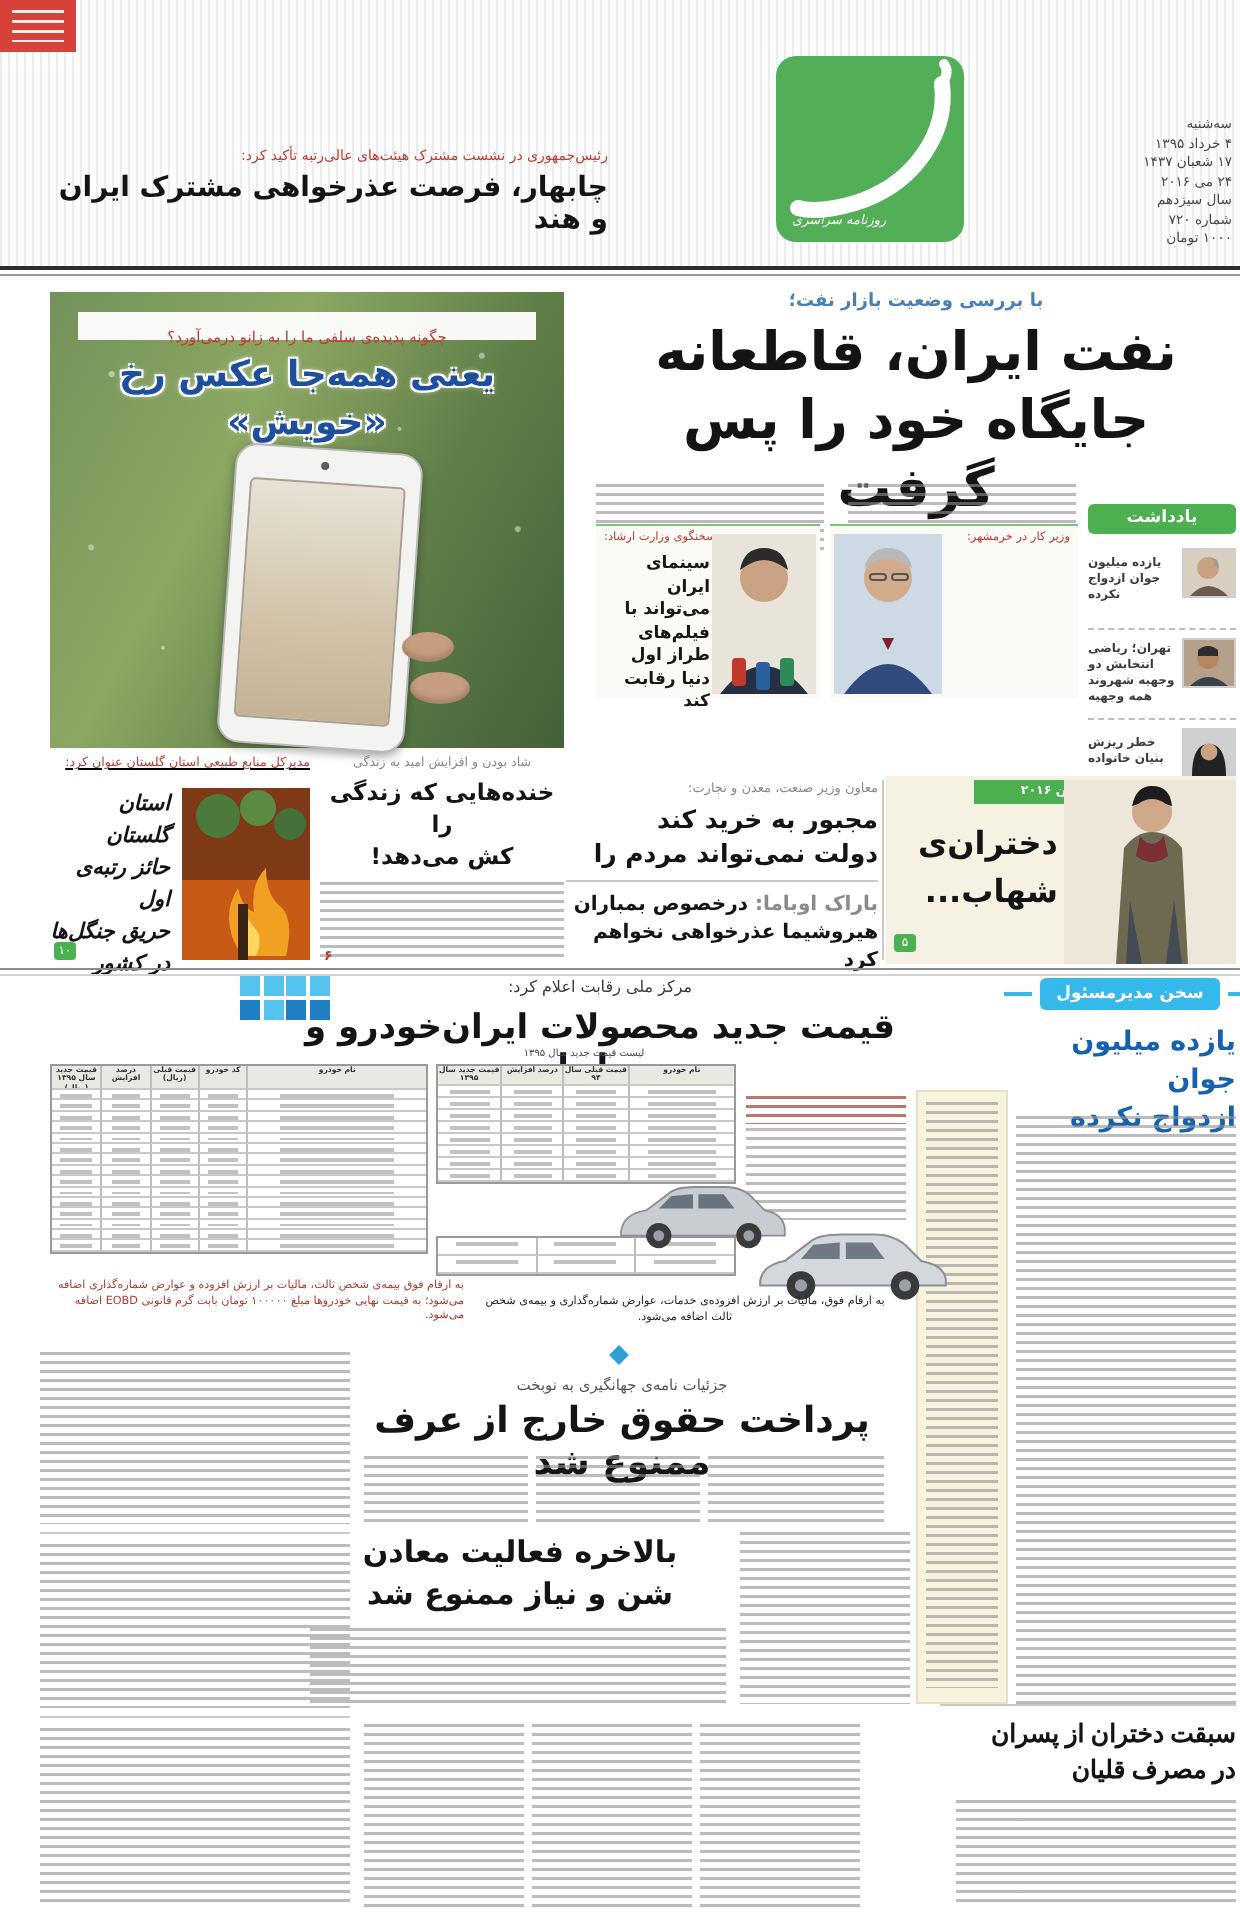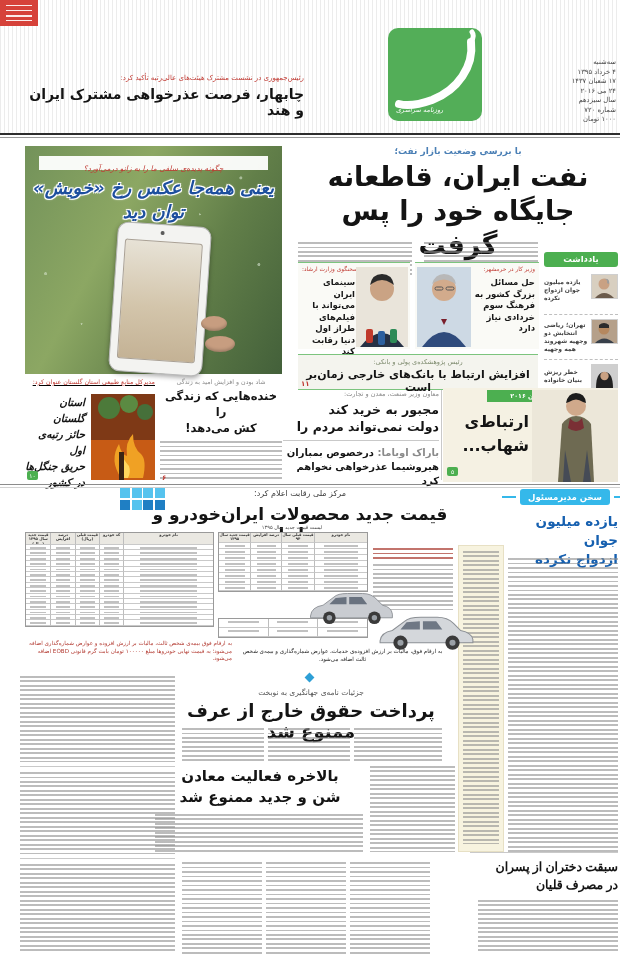--- a/index.html
+++ b/index.html
@@ -122,21 +122,21 @@
     <div class="date-line">۱۰۰۰ تومان</div>
   </div>
 
   <div class="abs" style="left:22px;top:74px;width:282px;">
     <div class="kicker rgt">رئیس‌جمهوری در نشست مشترک هیئت‌های عالی‌رتبه تأکید کرد:</div>
     <div class="hl rgt" style="font-size:14px;margin-top:4px;">چابهار، فرصت عذرخواهی مشترک ایران و هند</div>
   </div>
 
   <div class="abs rule-heavy" style="left:0;top:133px;width:620px;"></div>
 
-  <div class="abs photo" style="left:25px;top:146px;width:257px;height:228px;font-style:italic;">
+  <div class="abs photo" style="left:25px;top:146px;width:257px;height:228px;">
     <div class="drops"></div>
     <div class="abs selfie-strip ctr" style="left:14px;right:14px;top:10px;height:14px;">
       <span class="kicker" style="font-size:7.5px;line-height:14px;">چگونه پدیده‌ی سلفی ما را به زانو درمی‌آورد؟</span>
     </div>
     <div class="abs" style="left:0;right:0;top:30px;">
       <div class="selfie-hl">یعنی همه‌جا عکس رخ «خویش»</div>
       <div class="selfie-hl">توان دید</div>
     </div>
     <div class="abs phone" style="left:88px;top:78px;width:92px;height:148px;">
       <span class="cam"></span>
@@ -197,58 +197,52 @@
         <path d="M4 80 q22 -28 44 0z" fill="#253044"></path>
         <rect x="10" y="62" width="7" height="14" rx="2" fill="#c0392b"></rect>
         <rect x="22" y="64" width="7" height="14" rx="2" fill="#2c5f9e"></rect>
         <rect x="34" y="62" width="7" height="14" rx="2" fill="#2e8b57"></rect>
       </svg>
     </div>
   </div>
 
   <div class="abs story-box" style="left:415px;top:262px;width:124px;height:86px;">
     <div class="kicker abs" style="right:4px;top:3px;width:64px;font-size:5.8px;text-align:right;">وزیر کار در خرمشهر:</div>
-    <div class="mini-hl abs" style="right:4px;top:14px;width:62px;">حل مسائل بزرگ کشور به فرهنگ سوم خردادی نیاز دارد</div>
     <div class="abs portrait" style="left:2px;top:4px;width:54px;height:80px;background:#cdd9e4;">
       <svg width="54" height="80" viewBox="0 0 54 80">
         <circle cx="27" cy="22" r="12" fill="#d2ab8c"></circle>
         <path d="M15 17 q3 -10 12 -10 q10 0 12 10 l-4 -2 q-8 -5 -17 0z" fill="#b8b8b8"></path>
         <rect x="18" y="20" width="8" height="3" rx="1.5" fill="none" stroke="#555" stroke-width="1"></rect>
         <rect x="29" y="20" width="8" height="3" rx="1.5" fill="none" stroke="#555" stroke-width="1"></rect>
         <path d="M5 80 q22 -30 44 0z" fill="#2f4b7c"></path>
         <path d="M24 52 l3 6 l3 -6 z" fill="#7a1f2b"></path>
       </svg>
     </div>
   </div>
 
-  <div class="abs strip-box ctr" style="left:298px;top:354px;width:240px;height:34px;">
-    <div style="font-size:6.5px;color:#7d8a6d;margin-top:3px;">رئیس پژوهشکده‌ی پولی و بانکی:</div>
-    <div class="hl" style="font-size:11px;margin-top:2px;">افزایش ارتباط با بانک‌های خارجی زمان‌بر است</div>
-    <span class="pageref-red abs" style="left:3px;bottom:1px;">۱۱</span>
-  </div>
 
   <div class="abs" style="left:283px;top:390px;width:156px;height:92px;">
     <div class="rgt" style="font-size:6.5px;color:#8a8a8a;">معاون وزیر صنعت، معدن و تجارت:</div>
     <div class="hl rgt" style="font-size:12.5px;line-height:17px;margin-top:3px;">
       <div>مجبور به خرید کند</div>
       <div>دولت نمی‌تواند مردم را</div>
     </div>
     <div class="hairline" style="margin:5px 0;"></div>
     <div class="rgt" style="font-size:10px;line-height:14px;font-weight:bold;">
       <span style="color:#8a8a8a;">باراک اوباما:</span>
       <span style="color:#141414;">درخصوص بمباران هیروشیما عذرخواهی نخواهم کرد</span>
     </div>
   </div>
 
   <div class="abs hairline" style="left:441px;top:390px;width:1px;height:90px;"></div>
 
   <div class="abs cream" style="left:443px;top:388px;width:175px;height:94px;">
     <div class="abs green-strip" style="right:0;top:2px;width:131px;height:12px;">برنده‌ی نخل طلای کن ۲۰۱۶</div>
     <div class="abs hl rgt" style="left:4px;top:22px;width:82px;font-size:16px;line-height:24px;">
-      <div>ارتباط‌ی</div>
+      <div>دختران‌ی</div>
       <div>شهاب...</div>
     </div>
     <span class="pageref abs" style="left:4px;bottom:6px;">۵</span>
     <div class="abs portrait" style="right:0;top:2px;width:86px;height:92px;background:#ece7d9;">
       <svg width="86" height="92" viewBox="0 0 86 92">
         <circle cx="44" cy="16" r="10" fill="#d0a98b"></circle>
         <path d="M34 13 q2 -10 10 -10 q9 0 10 10 l-3 -1 q-7 -5 -14 0z" fill="#1c1c1c"></path>
         <path d="M26 92 L30 34 q6 -8 14 -8 q9 0 15 8 L62 92z" fill="#6e6a52"></path>
         <path d="M38 28 q6 8 12 0 l2 10 q-8 6 -16 0z" fill="#7a2f35"></path>
         <path d="M33 60 l6 32 l-8 0z M55 60 l-4 32 l8 0z" fill="#454b56"></path>
@@ -539,21 +533,21 @@
   <div class="abs ctr" style="left:182px;top:688px;width:258px;">
     <div class="sub-kicker">جزئیات نامه‌ی جهانگیری به نوبخت</div>
     <div class="hl" style="font-size:18px;margin-top:3px;">پرداخت حقوق خارج از عرف ممنوع شد</div>
   </div>
   <div class="abs bars" style="left:182px;top:728px;width:82px;height:34px;"></div>
   <div class="abs bars" style="left:268px;top:728px;width:82px;height:34px;"></div>
   <div class="abs bars" style="left:354px;top:728px;width:88px;height:34px;"></div>
 
   <div class="abs ctr hl" style="left:155px;top:766px;width:210px;font-size:15px;line-height:21px;">
     <div>بالاخره فعالیت معادن</div>
-    <div>شن و جدید ممنوع شد</div>
+    <div>شن و نیاز ممنوع شد</div>
   </div>
   <div class="abs bars" style="left:370px;top:766px;width:85px;height:86px;"></div>
   <div class="abs bars" style="left:155px;top:814px;width:208px;height:38px;"></div>
 
   <div class="abs bars" style="left:182px;top:862px;width:80px;height:92px;"></div>
   <div class="abs bars" style="left:266px;top:862px;width:80px;height:92px;"></div>
   <div class="abs bars" style="left:350px;top:862px;width:80px;height:92px;"></div>
 
   <div class="abs hairline" style="left:470px;top:852px;width:148px;"></div>
   <div class="abs hl rgt" style="left:478px;top:858px;width:140px;font-size:12.5px;line-height:18px;font-family:Liberation Serif, serif;">

